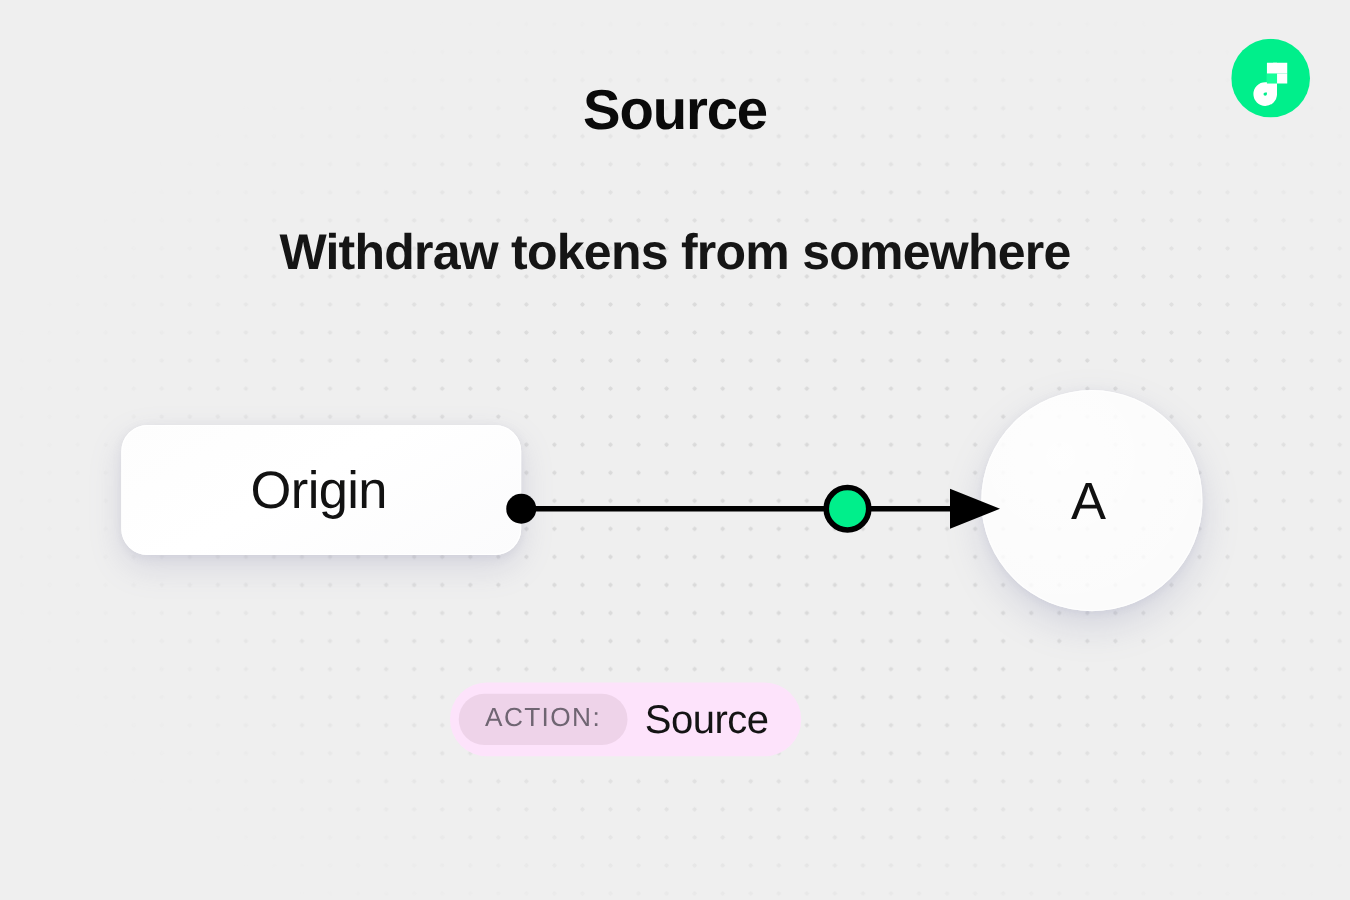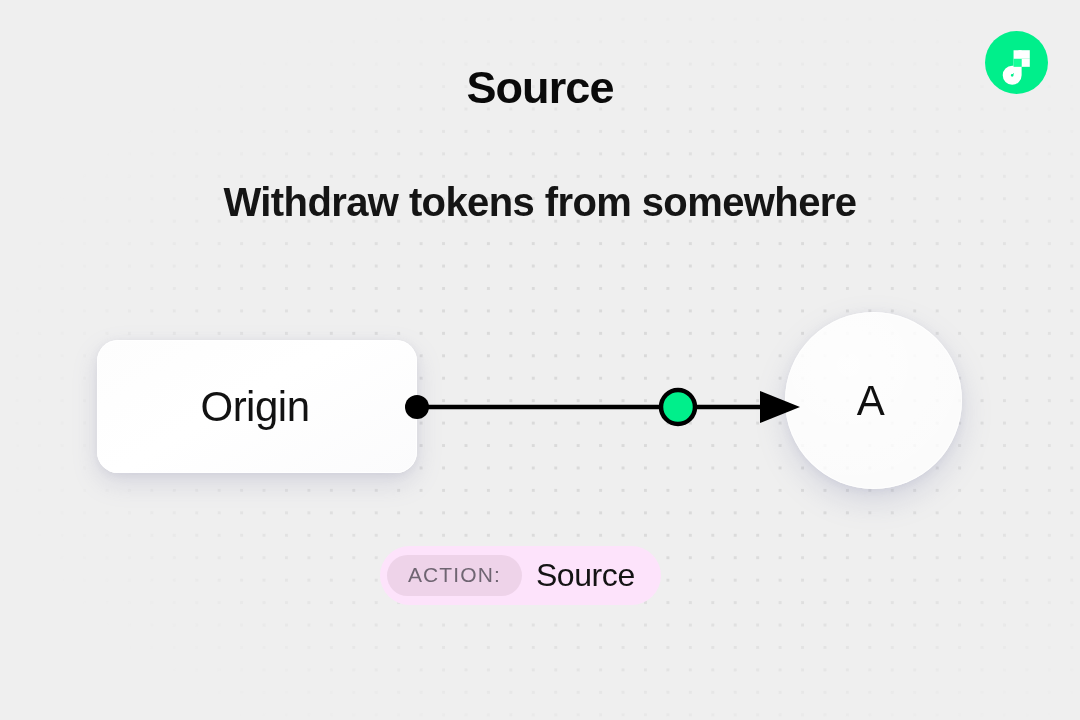--- a/index.html
+++ b/index.html
@@ -66,21 +66,21 @@
     z-index:20;
   }
 
   
   #graph-canvas { position:absolute; left:0; top:0; width:1080px; height:720px; z-index:10; }
 
   
   #origin-node {
     position:absolute;
     left:97px; top:340px;
-    width:320px; height:133px;
+    width:320px; height:104px;
     background:linear-gradient(150deg,#fdfdfd 0%, #ffffff 45%, #fbfbfc 100%);
     border-radius:21px;
     box-shadow:0 10px 26px rgba(120,122,160,0.20),
                0 2px 8px rgba(120,122,160,0.10),
                0 0 0 1px rgba(255,255,255,0.85) inset;
     display:flex; align-items:center; justify-content:center;
   }
   #origin-node-label {
     font-size:42px; font-weight:300; letter-spacing:-0.5px; color:#121212;
     transform:translateX(-2px);
@@ -102,21 +102,21 @@
     font-size:42px; font-weight:300; letter-spacing:-0.5px; color:#101010;
     transform:translateX(-3px);
   }
 
   
   #edge-layer { position:absolute; left:0; top:0; width:1080px; height:720px; z-index:15; pointer-events:none; }
 
   
   #action-badge {
     position:absolute;
-    left:380px; top:546px;
+    left:360px; top:546px;
     height:59px;
     padding:0 26px 0 7px;
     background:#fde3fb;
     border-radius:30px;
     display:flex; align-items:center; gap:14px;
     z-index:25;
   }
   #action-badge-tag {
     background:#eed3e9;
     border-radius:24px;

